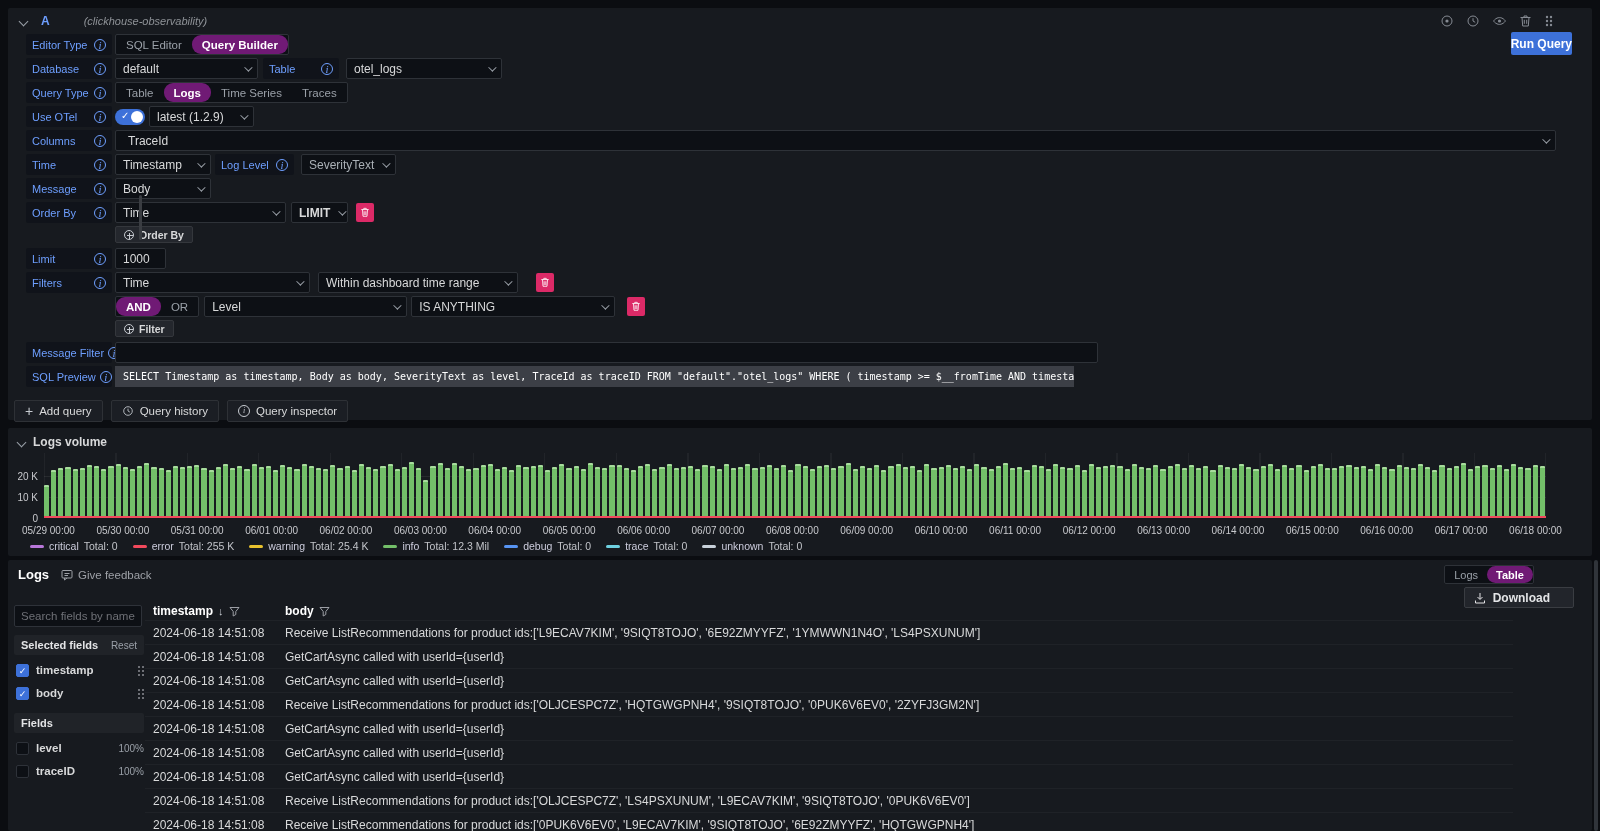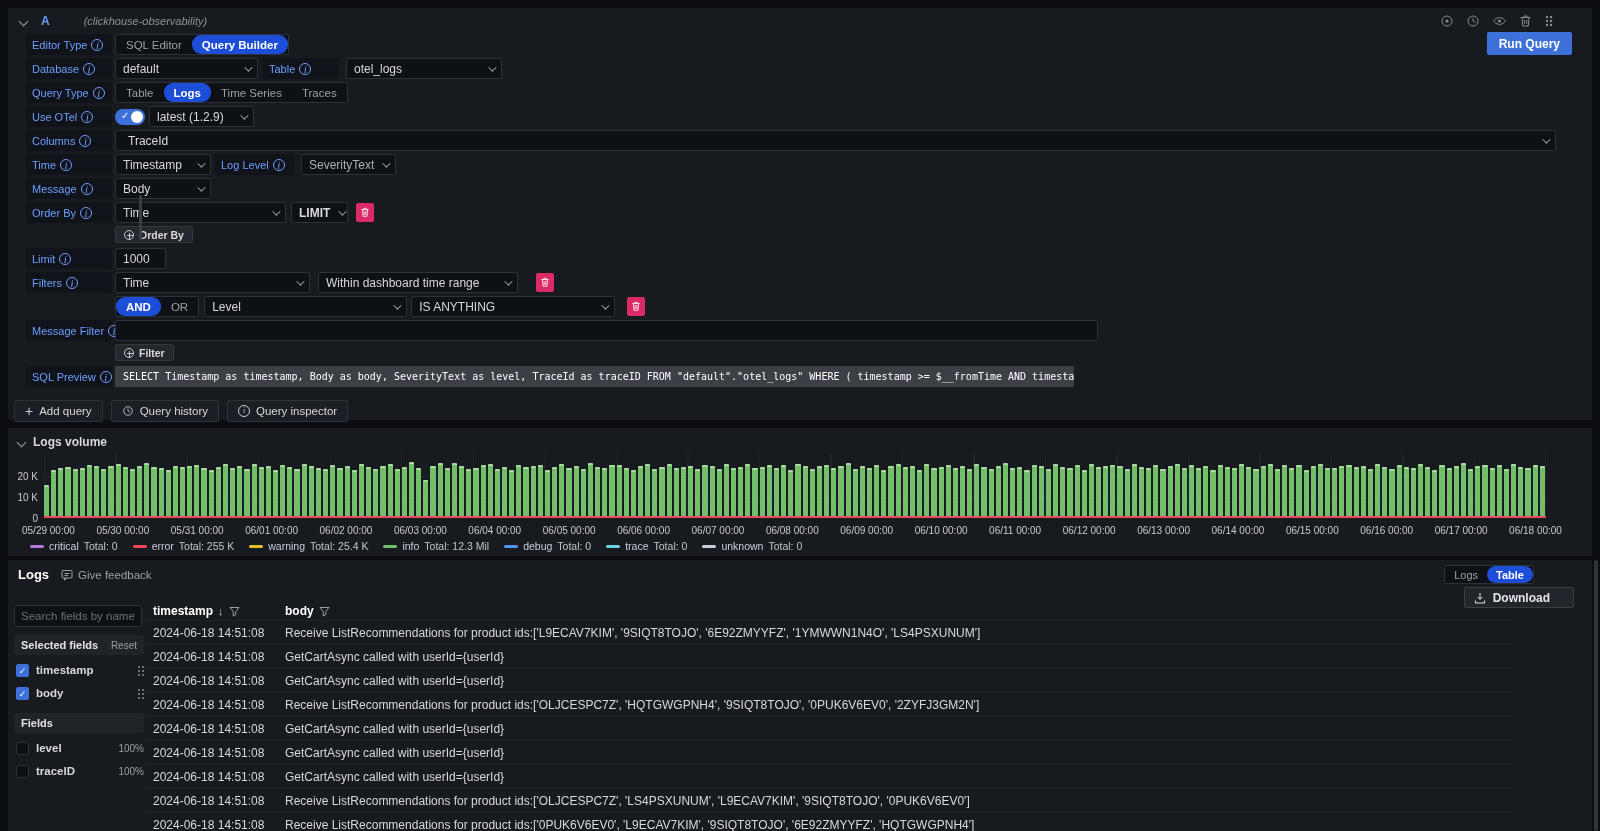--- a/index.html
+++ b/index.html
@@ -14,42 +14,42 @@
   .q-header{height:26px;display:flex;align-items:center;padding:0 12px;position:relative}
   .q-chev{width:7px;height:7px;border-right:1.5px solid #9aa0a8;border-bottom:1.5px solid #9aa0a8;transform:rotate(45deg);margin-right:14px}
   .refid{color:#6e9fff;font-weight:bold;font-size:12px;margin-right:34px}
   .ds-hint{color:#8e9297;font-style:italic;font-size:11px}
   .q-icons{position:absolute;right:38px;top:6px;display:flex;gap:12px;align-items:center}
   .q-icons svg{display:block}
 
   
   .frow{display:flex;align-items:center;margin:0 0 3px 18px;height:21px}
   .frow.small{height:17px;margin-bottom:5px}
-  .flabel{display:flex;align-items:center;justify-content:flex-start;width:86px;height:21px;background:#10131a;padding:0 6px;border-radius:2px;margin-right:3px;flex:none}
+  .flabel{display:flex;align-items:center;justify-content:space-between;width:86px;height:21px;background:#10131a;padding:0 6px;border-radius:2px;margin-right:3px;flex:none}
   .flabel span{color:#6e9fff;font-size:11px;font-weight:500;white-space:nowrap}
   .info{width:12px;height:12px;border:1px solid #6e9fff;border-radius:50%;color:#6e9fff;font-size:8px;line-height:10px;text-align:center;font-style:italic;font-family:"Liberation Serif",serif;flex:none;margin-left:4px}
   .selbox{display:flex;align-items:center;justify-content:space-between;background:#0d1015;border:1px solid #2e3238;border-radius:2px;height:21px;padding:0 7px;font-size:12px;color:#d8d9da;flex:none}
   .selbox .chev{width:6px;height:6px;border-right:1.5px solid #9aa0a8;border-bottom:1.5px solid #9aa0a8;transform:rotate(45deg) translateY(-2px);margin-left:8px;flex:none}
   .dim{color:#aab0b6}
   .radio{display:flex;border:1px solid #2e3238;border-radius:2px;height:21px;background:#0d1015;overflow:hidden}
   .radio .opt{display:flex;align-items:center;padding:0 10px;font-size:11.5px;color:#9aa0a8;cursor:default;white-space:nowrap}
-  .radio .opt.on{background:#1d4ed8;color:#fff;font-weight:bold;border-radius:9px}
+  .radio .opt.on{background:#701a75;color:#fff;font-weight:bold;border-radius:9px}
   .txtinput{background:#0d1015;border:1px solid #2e3238;border-radius:2px;height:21px;color:#d8d9da;font-size:12px;padding:0 7px;font-family:"Liberation Sans",sans-serif}
   .trashbtn{width:18px;height:19px;background:#dc2a67;border-radius:2px;display:flex;align-items:center;justify-content:center;flex:none}
   .addbtn{display:flex;align-items:center;gap:5px;height:17px;background:#24272d;border:1px solid #34373c;border-radius:2px;padding:0 8px;font-size:10.5px;color:#d8d9da;font-weight:bold}
   .plusc{width:10px;height:10px;border:1px solid #c7cbd1;border-radius:50%;position:relative;flex:none}
   .plusc:before{content:"";position:absolute;left:4px;top:2px;width:1.4px;height:6px;background:#c7cbd1}
   .plusc:after{content:"";position:absolute;left:2px;top:4px;width:6px;height:1.4px;background:#c7cbd1}
   .toggle{width:30px;height:16px;background:#3d71d9;border-radius:9px;position:relative;flex:none}
   .toggle .knob{position:absolute;right:2px;top:2px;width:12px;height:12px;border-radius:50%;background:#fff}
   .toggle .tick{position:absolute;left:6px;top:1px;color:#fff;font-size:10px}
   .sqlcode{background:#3c3f46;color:#fff;font-family:"DejaVu Sans Mono",monospace;font-size:10px;height:21px;line-height:21px;padding:0 8px;white-space:nowrap;overflow:hidden;width:959px}
   .footer-btns{display:flex;gap:8px;margin:13px 0 0 6px}
   .fbtn{display:flex;align-items:center;gap:6px;height:22px;background:#1b1e24;border:1px solid #2e3136;border-radius:2px;padding:0 10px;font-size:11.5px;color:#d8d9da}
-  .runq{position:absolute;right:20px;top:24px;height:23px;background:#3d71d9;color:#fff;font-weight:bold;font-size:12px;border:none;border-radius:2px;padding:0 12px}
+  .runq{position:absolute;right:20px;top:24px;height:23px;background:#3d71d9;color:#fff;font-weight:bold;font-size:12px;border:none;border-radius:2px;padding:0 0}
 
   
   .v-header{display:flex;align-items:center;gap:8px;padding:7px 0 0 10px;font-size:12px;font-weight:bold;color:#d8d9da}
   .plot{position:absolute;left:36px;top:25px;width:1502px;height:65px;background-image:repeating-linear-gradient(to right,rgba(255,255,255,0.045) 0 1px,transparent 1px 71.5px)}
   .gridline{position:absolute;left:0;right:0;height:1px;background:rgba(255,255,255,0.07)}
   .bars{position:absolute;left:0;right:0;bottom:2px;top:0;display:flex;align-items:flex-end;gap:2px}
   .bar{flex:1;background:linear-gradient(to bottom,#a7dc9c 0,#a7dc9c 2px,#73bf69 2px);border-radius:1px 1px 0 0}
   .errline{position:absolute;left:0;right:0;bottom:0;height:2px;background:#f2495c}
   .ylab{position:absolute;width:28px;text-align:right;font-size:10px;color:#c8c9cd;left:2px}
   .xlabs{position:absolute;left:14px;width:1540px;top:97px;display:flex;justify-content:space-between;font-size:10px;color:#c8c9cd;white-space:nowrap}
@@ -292,33 +292,33 @@
         <span>IS ANYTHING</span>
         <span class="chev"></span>
       </div>
     <div class="trashbtn" style="margin-left:12px">
         <svg width="10" height="11" viewBox="0 0 12 13">
           <path d="M1.5 3h9M4.5 3V1.5h3V3M3 3l.6 8h4.8L9 3M5 5v4.5M7 5v4.5" stroke="#fff" fill="none"></path>
         </svg>
       </div>
   </div>
 
-  <div class="frow">
-    <div class="flabel">
-        <span>Message Filter</span>
-        <span class="info">i</span>
-      </div>
-    <input class="txtinput" style="width: 983px;" value="">
-  </div>
-
   <div class="frow small" style="margin-left:107px">
     <div class="addbtn">
         <span class="plusc"></span>
         <span>Filter</span>
       </div>
+  </div>
+
+  <div class="frow">
+    <div class="flabel">
+        <span>Message Filter</span>
+        <span class="info">i</span>
+      </div>
+    <input class="txtinput" style="width: 983px;" value="">
   </div>
 
   <div class="frow">
     <div class="flabel">
         <span>SQL Preview</span>
         <span class="info">i</span>
       </div>
     <div class="sqlcode">SELECT Timestamp as timestamp, Body as body, SeverityText as level, TraceId as traceID FROM "default"."otel_logs" WHERE ( timestamp &gt;= $__fromTime AND timestamp &lt;= $__toTime ) ORDER BY timestamp DESC LIMIT 1000</div>
   </div>
 

